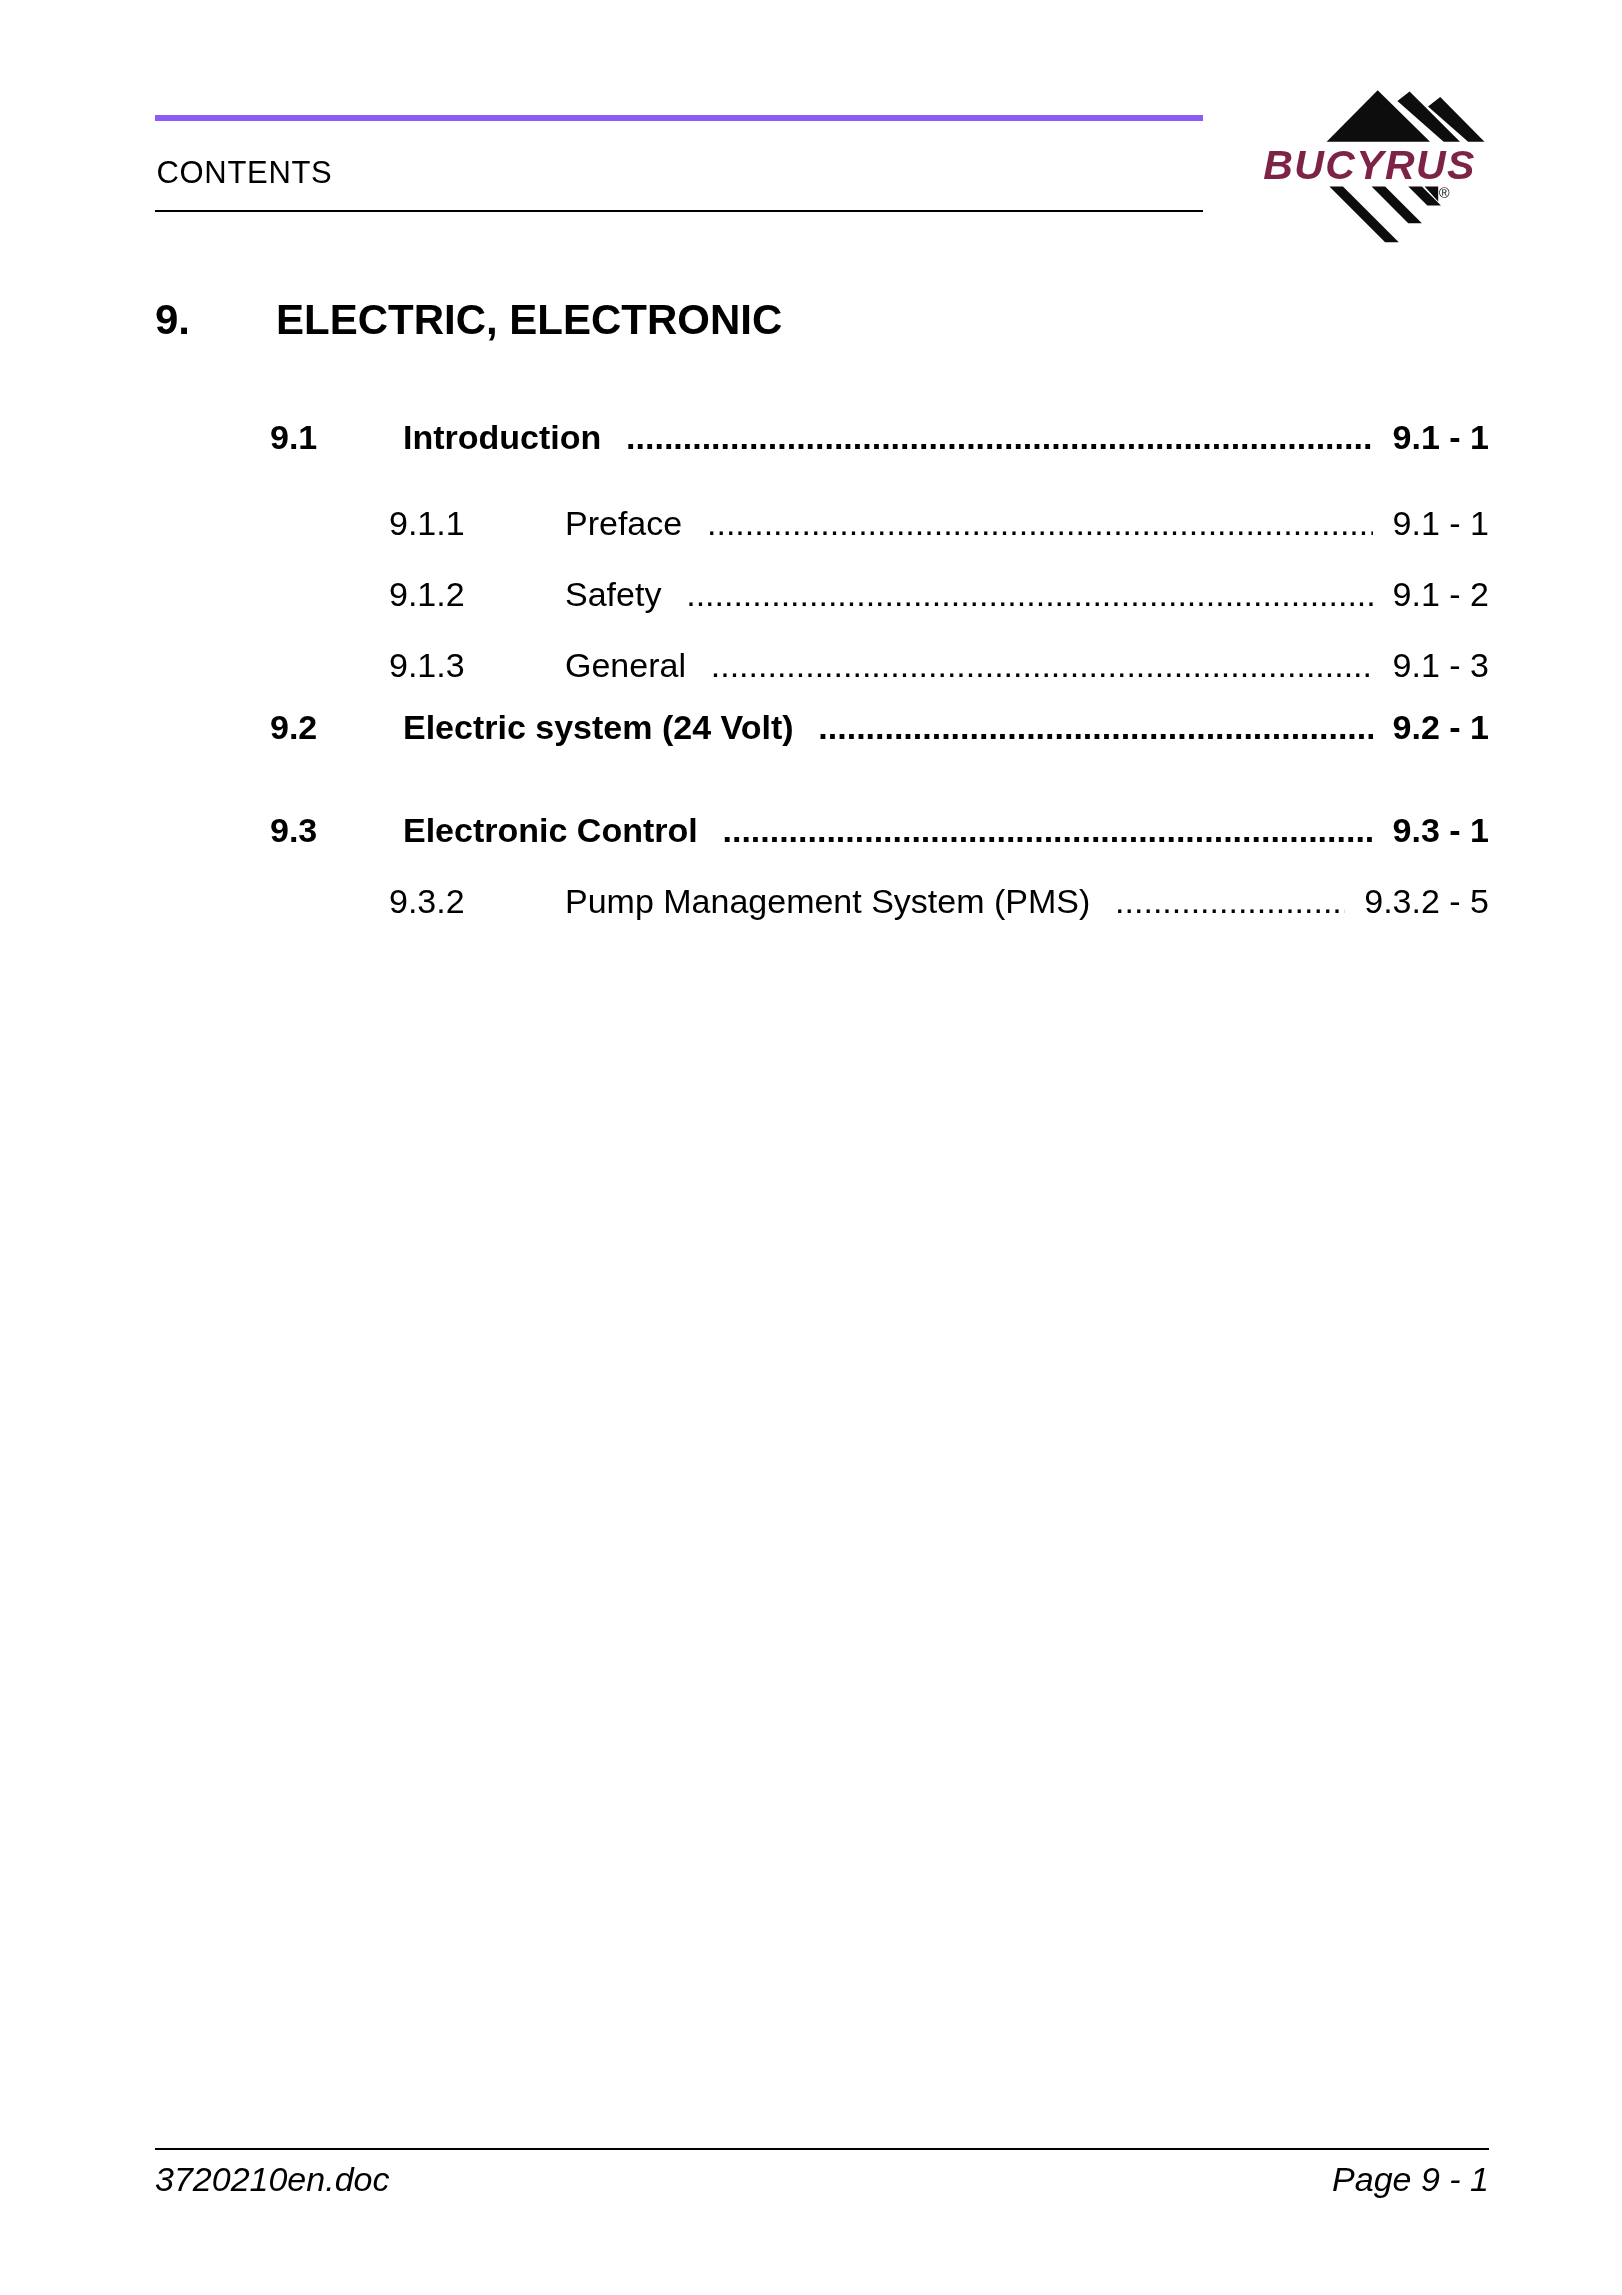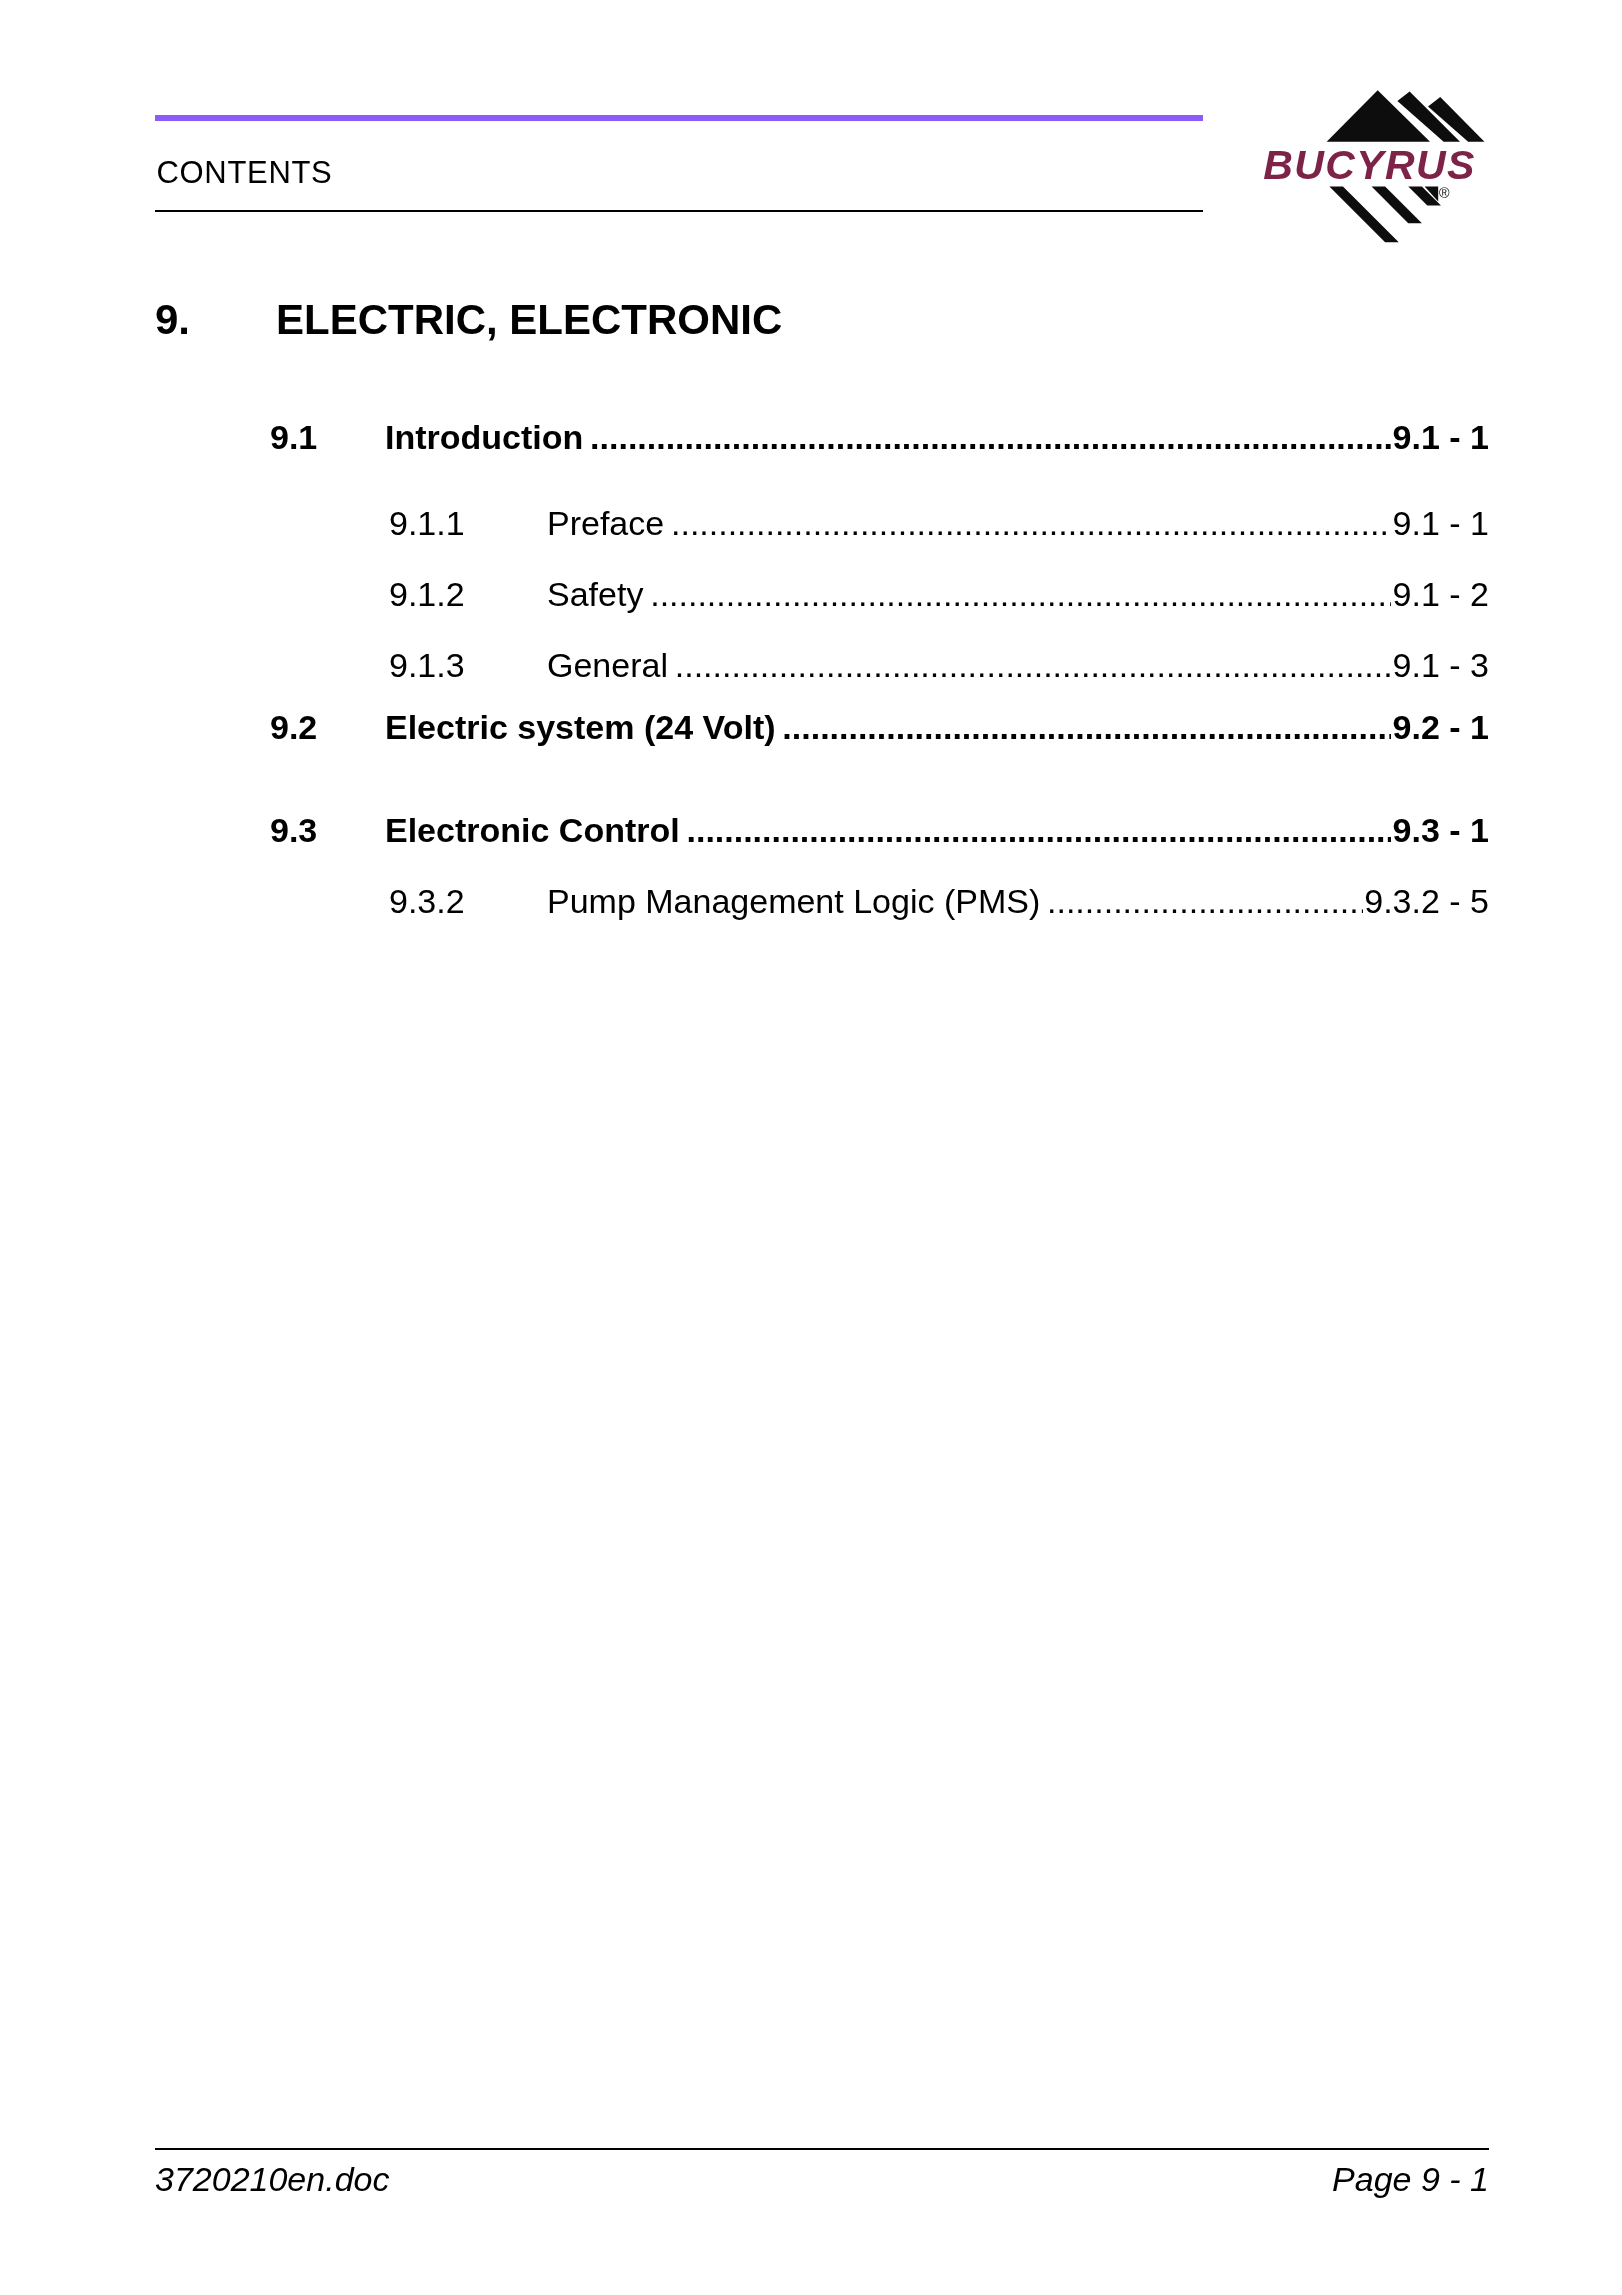--- a/index.html
+++ b/index.html
@@ -48,21 +48,21 @@
   
   .chapter-heading {
     display:flex; margin-top:80px;
     font-size:42px; font-weight:bold; line-height:55px;
   }
   .chapter-heading .h-num { width:121px; flex:none; }
 
   
   .toc-row {
     display:flex; align-items:baseline;
-    font-size:34px; line-height:40px;
+    font-size:34px; line-height:40px;gap:18px;
   }
   .toc-row.l1 { font-weight:bold; }
   .toc-row.l1 .num { margin-left:115px; width:115px; flex:none; }
   .toc-row.l2 .num { margin-left:234px; width:158px; flex:none; }
   .toc-row .title { flex:none; white-space:pre; }
   .toc-row .dots {
     flex:1 1 auto; overflow:hidden; white-space:nowrap;
     margin:0 1.4px 0 6.8px;
   }
   .toc-row .dots::after {
@@ -160,21 +160,21 @@
   <div class="toc-row l1 g5">
     <span class="num">9.3</span>
     <span class="title">Electronic Control</span>
     <span class="dots"></span>
     <span class="pnum">9.3 - 1</span>
   </div>
 
 
   <div class="toc-row l2 g7">
     <span class="num">9.3.2</span>
-    <span class="title">Pump Management Logic (PMS)</span>
+    <span class="title">Pump Management System (PMS)</span>
     <span class="dots"></span>
     <span class="pnum">9.3.2 - 5</span>
   </div>
 
   <div class="footer">
     <span>3720210en.doc</span>
     <span>Page 9 - 1</span>
   </div>
 
 </div>

